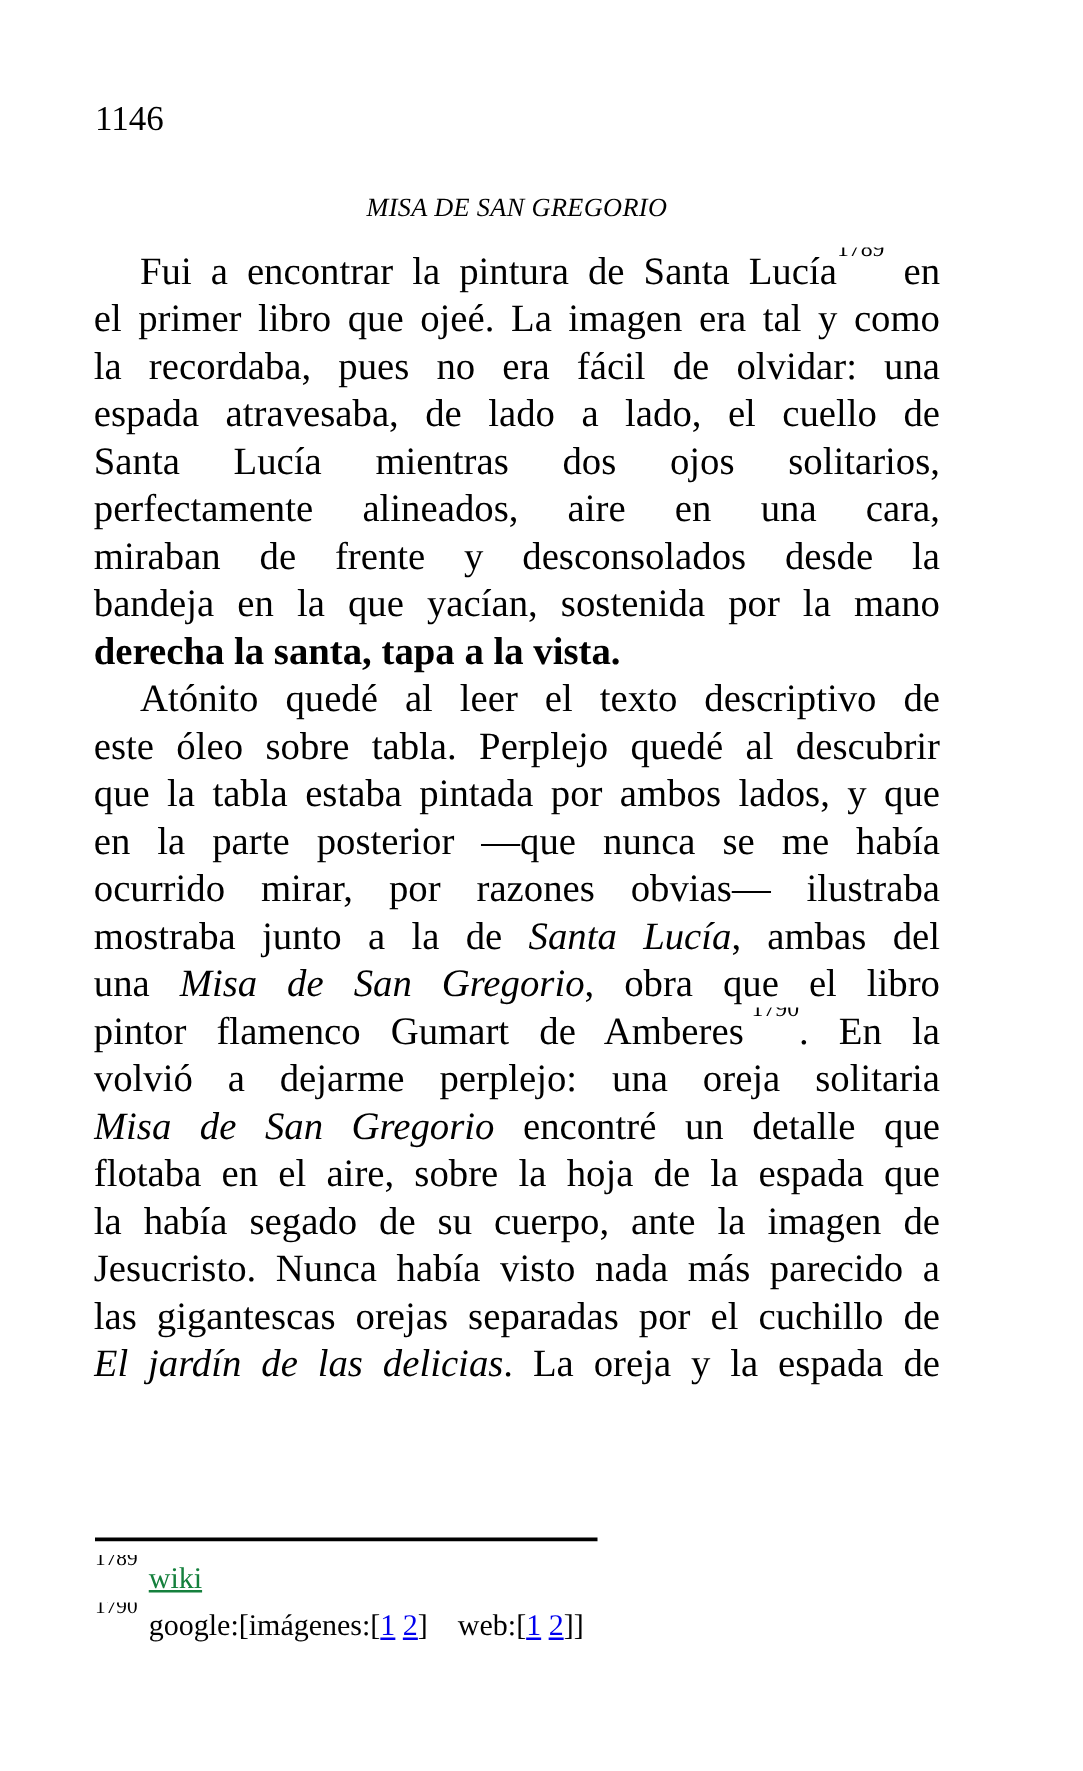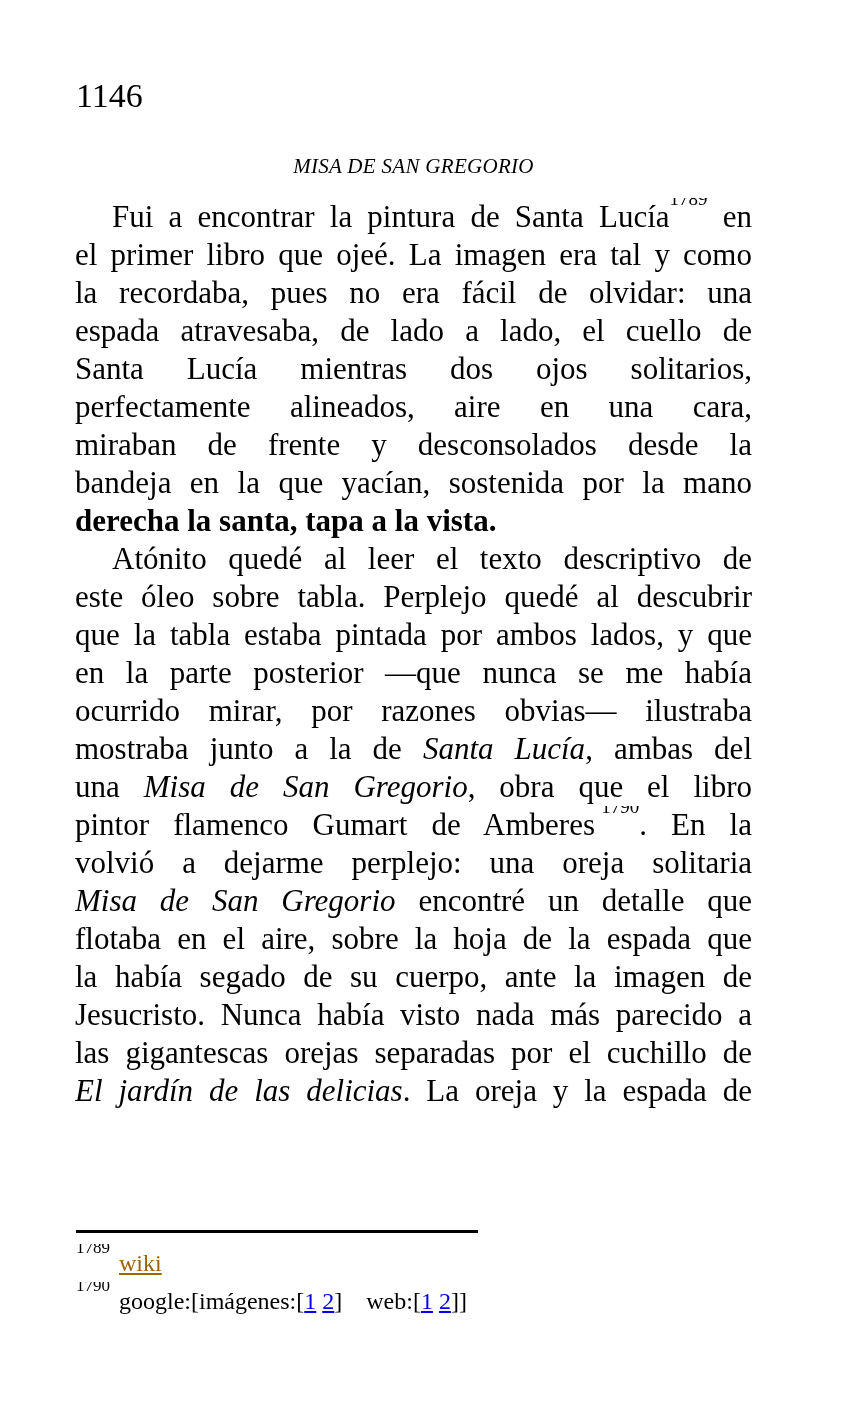--- a/index.html
+++ b/index.html
@@ -9,21 +9,21 @@
     height: 1417px;
     background: #ffffff;
     color: #000000;
     font-family: "Liberation Serif", "DejaVu Serif", serif;
     overflow: hidden;
   }
   .page-number {
     position: absolute;
     left: 76px;
     top: 82px;
-    font-size: 34px;
+    font-size: 28px;
     line-height: 28px;
   }
   .chapter-title {
     position: absolute;
     left: 75px;
     top: 153px;
     width: 677px;
     text-align: center;
     font-style: italic;
     font-size: 21px;
@@ -111,16 +111,16 @@
       <div class="line"><span>volvió a dejarme perplejo: una oreja solitaria</span></div>
       <div class="line"><span class="it">Misa de San Gregorio</span><span> encontré un detalle que</span></div>
       <div class="line"><span>flotaba en el aire, sobre la hoja de la espada que</span></div>
       <div class="line"><span>la había segado de su cuerpo, ante la imagen de</span></div>
       <div class="line"><span>Jesucristo. Nunca había visto nada más parecido a</span></div>
       <div class="line"><span>las gigantescas orejas separadas por el cuchillo de</span></div>
       <div class="line"><span class="it">El jardín de las delicias</span><span>. La oreja y la espada de</span></div>
     </div>
   <div class="fn-rule"></div>
   <div class="footnotes">
-      <div class="fn-line"><sup class="fn-marker">1789</sup><span><a class="link" href="#" style="color: #a16207; margin-top: 48px;">wiki</a></span></div>
+      <div class="fn-line"><sup class="fn-marker">1789</sup><span><a class="link" href="#" style="color: #15803d; margin-top: 48px;">wiki</a></span></div>
       <div class="fn-line"><sup class="fn-marker">1790</sup><span><span>google:[imágenes:[</span><a class="link" href="#" style="color: rgb(0, 0, 238);">1</a><span> </span><a class="link" href="#" style="color: rgb(0, 0, 238);">2</a><span>]&nbsp;&nbsp;&nbsp; web:[</span><a class="link" href="#" style="color: rgb(0, 0, 238);">1</a><span> </span><a class="link" href="#" style="color: rgb(0, 0, 238);">2</a><span>]]</span></span></div>
     </div>
 </div>
 
 </body></html>

